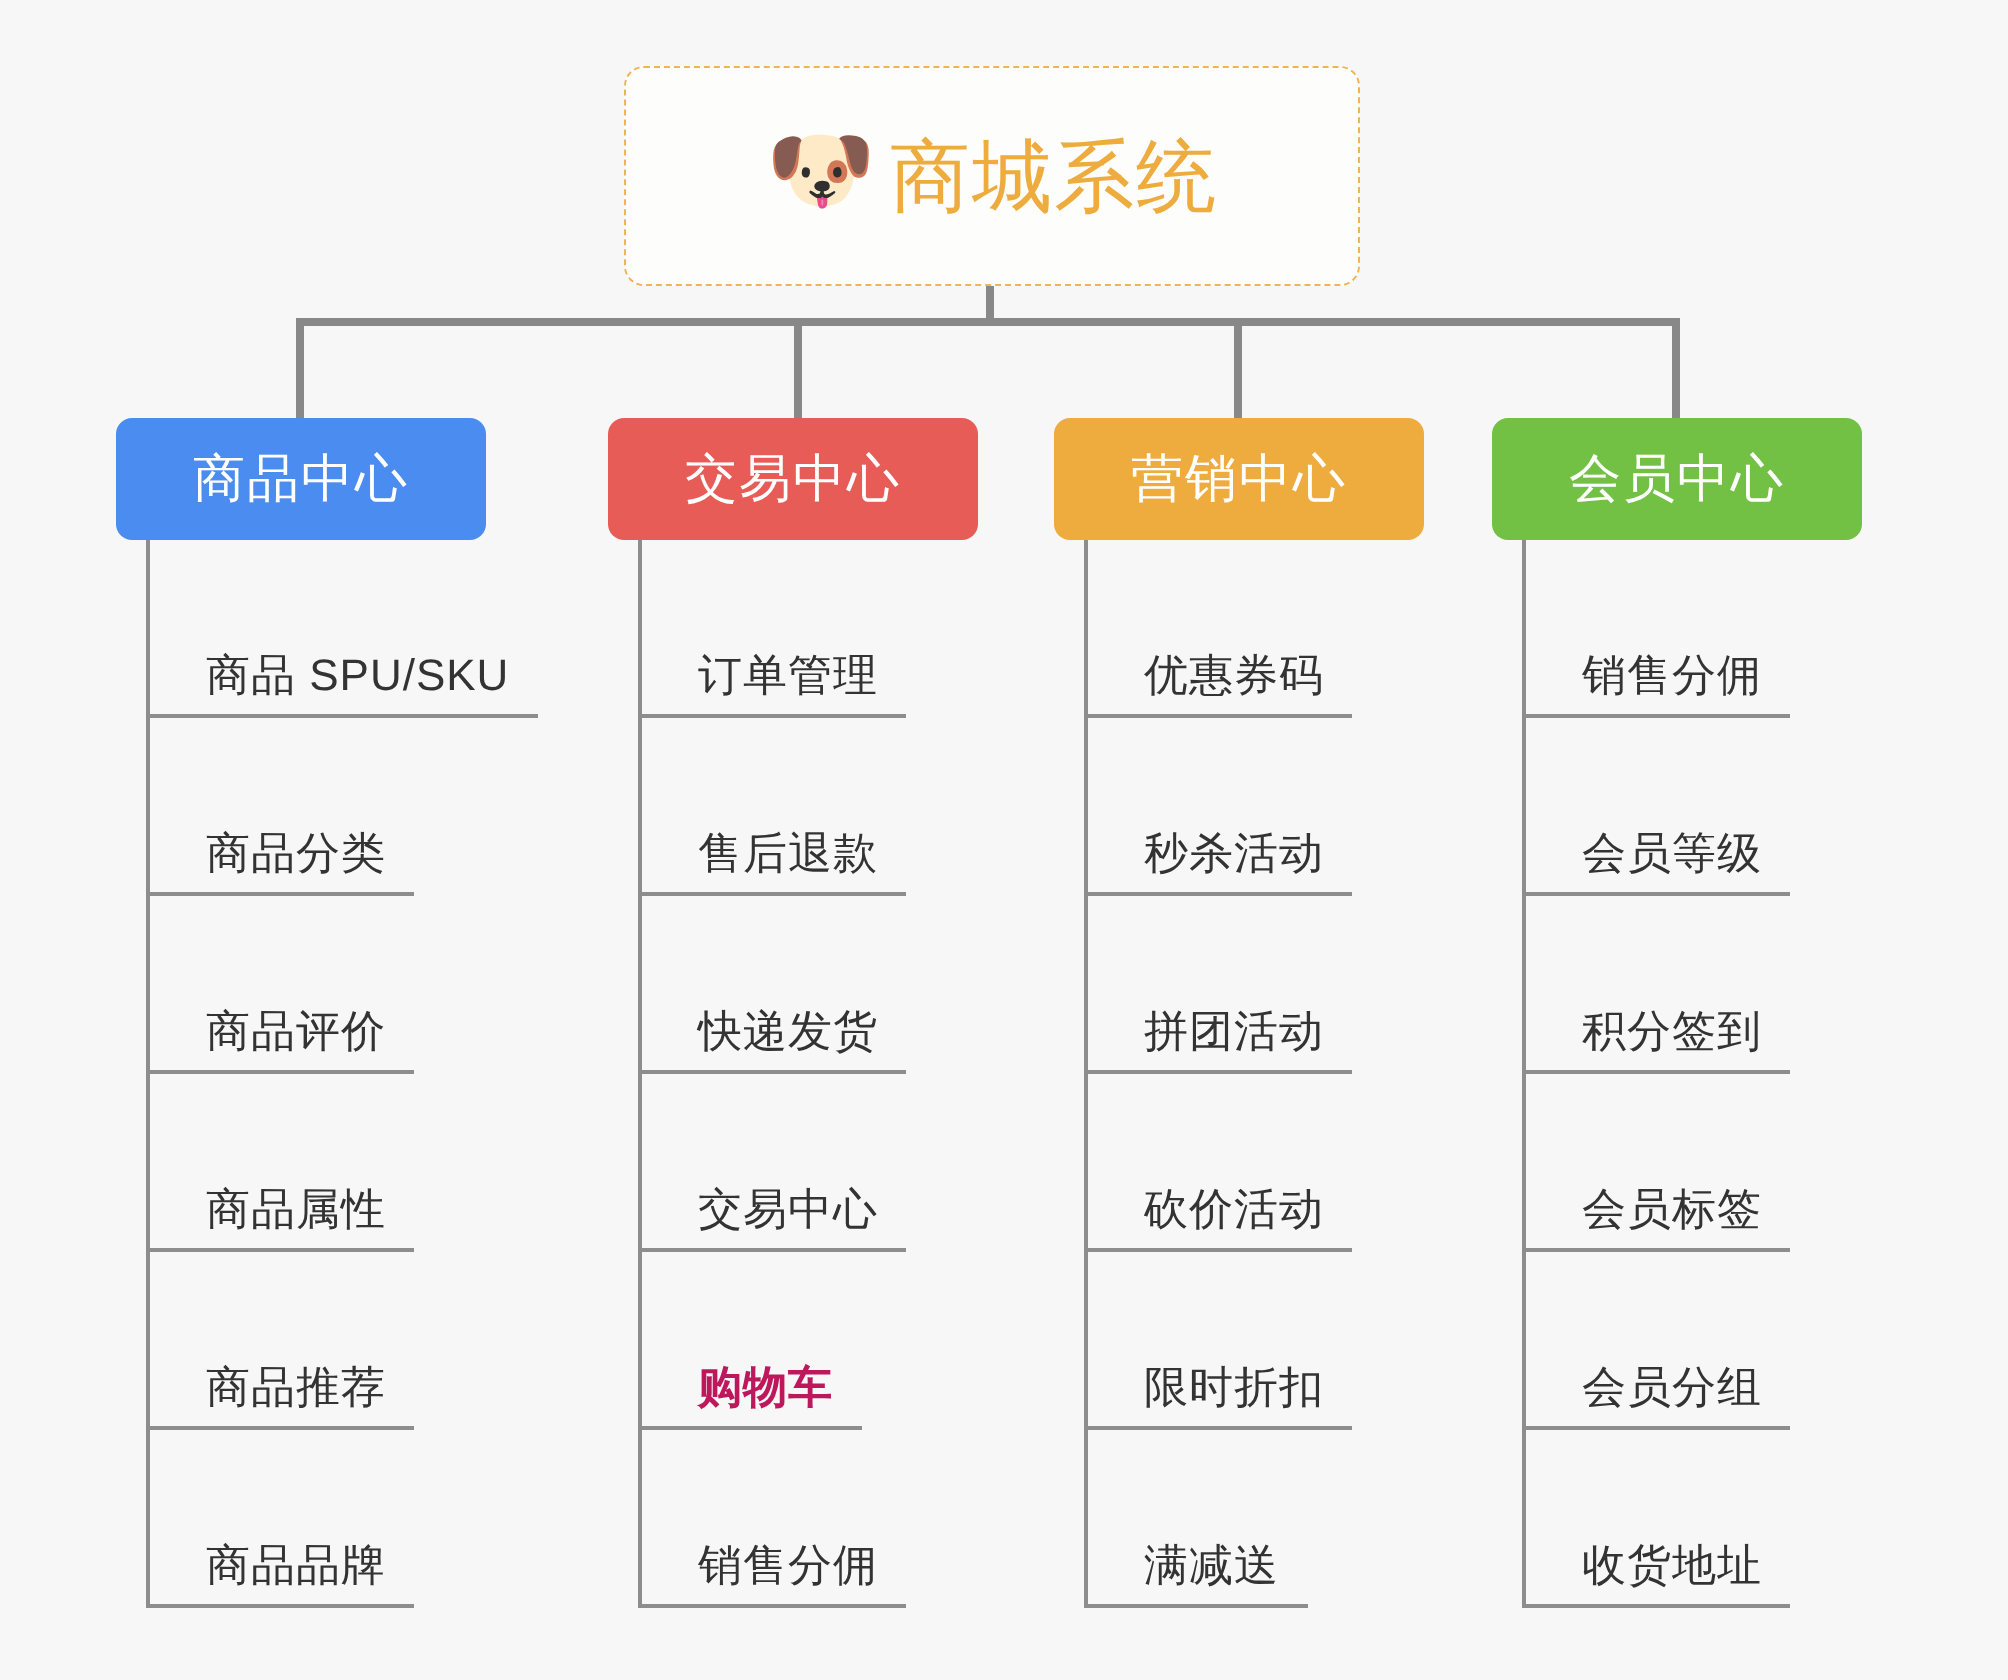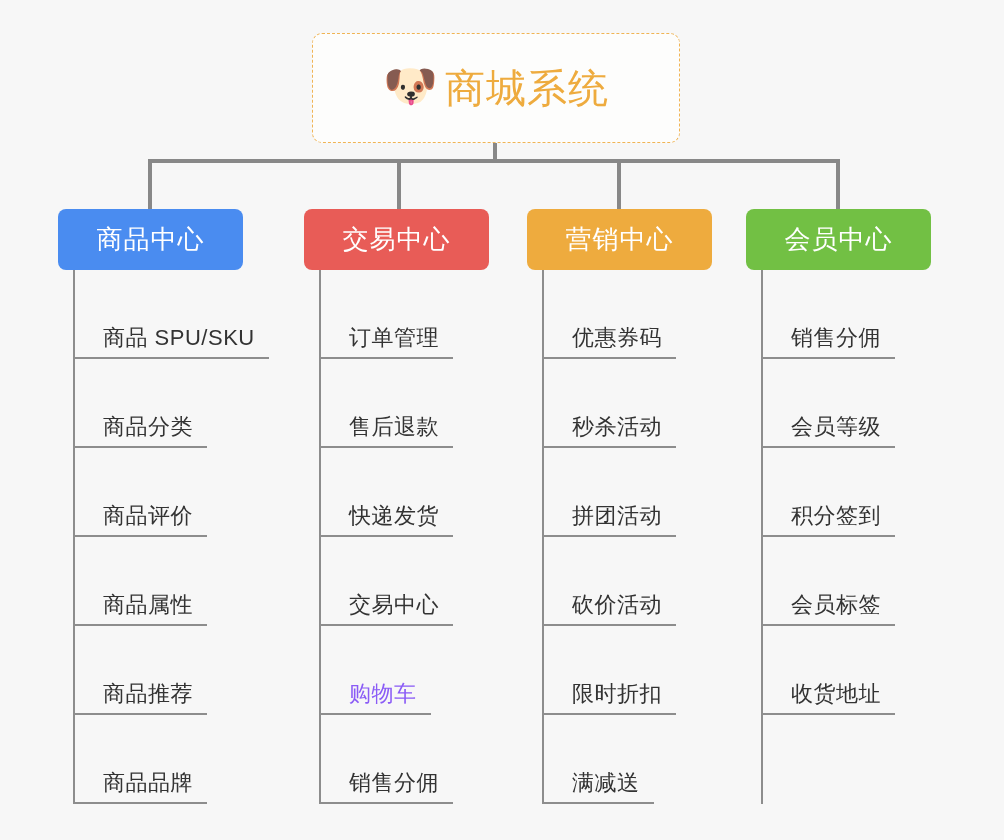--- a/index.html
+++ b/index.html
@@ -182,21 +182,21 @@
       <li class="leaf-item">
           <span class="leaf-line" style="border-bottom-color: rgb(141, 141, 141);"><span class="leaf-label" style="color: rgb(51, 51, 51);">售后退款</span></span>
         </li>
       <li class="leaf-item">
           <span class="leaf-line" style="border-bottom-color: rgb(141, 141, 141);"><span class="leaf-label" style="color: rgb(51, 51, 51);">快递发货</span></span>
         </li>
       <li class="leaf-item">
           <span class="leaf-line" style="border-bottom-color: rgb(141, 141, 141);"><span class="leaf-label" style="color: rgb(51, 51, 51);">交易中心</span></span>
         </li>
       <li class="leaf-item">
-          <span class="leaf-line" style="border-bottom-color: rgb(141, 141, 141);"><span class="leaf-label" style="color: #8b5cf6;">购物车</span></span>
+          <span class="leaf-line" style="border-bottom-color: rgb(141, 141, 141);"><span class="leaf-label" style="color: #be185d; font-weight: bold;">购物车</span></span>
         </li>
       <li class="leaf-item">
           <span class="leaf-line" style="border-bottom-color: rgb(141, 141, 141); font-family: Liberation Serif, serif;"><span class="leaf-label" style="color: rgb(51, 51, 51);">销售分佣</span></span>
         </li>
     </ul>
   </div>
 
   <div class="branch" style="left:527px;">
     <div class="branch-header" style="background: rgb(238, 171, 62);">营销中心</div>
     <div class="branch-spine" style="height: 534px; background: rgb(141, 141, 141);"></div>
@@ -232,18 +232,21 @@
       <li class="leaf-item">
           <span class="leaf-line" style="border-bottom-color: rgb(141, 141, 141);"><span class="leaf-label" style="color: rgb(51, 51, 51);">会员等级</span></span>
         </li>
       <li class="leaf-item">
           <span class="leaf-line" style="border-bottom-color: rgb(141, 141, 141);"><span class="leaf-label" style="color: rgb(51, 51, 51);">积分签到</span></span>
         </li>
       <li class="leaf-item">
           <span class="leaf-line" style="border-bottom-color: rgb(141, 141, 141);"><span class="leaf-label" style="color: rgb(51, 51, 51);">会员标签</span></span>
         </li>
       <li class="leaf-item">
+          <span class="leaf-line" style="border-bottom-color: rgb(141, 141, 141);"><span class="leaf-label" style="color: rgb(51, 51, 51);">会员分组</span></span>
+        </li>
+      <li class="leaf-item">
           <span class="leaf-line" style="border-bottom-color: rgb(141, 141, 141);"><span class="leaf-label" style="color: rgb(51, 51, 51);">收货地址</span></span>
         </li>
     </ul>
   </div>
 
 </div>
 
 </body></html>

